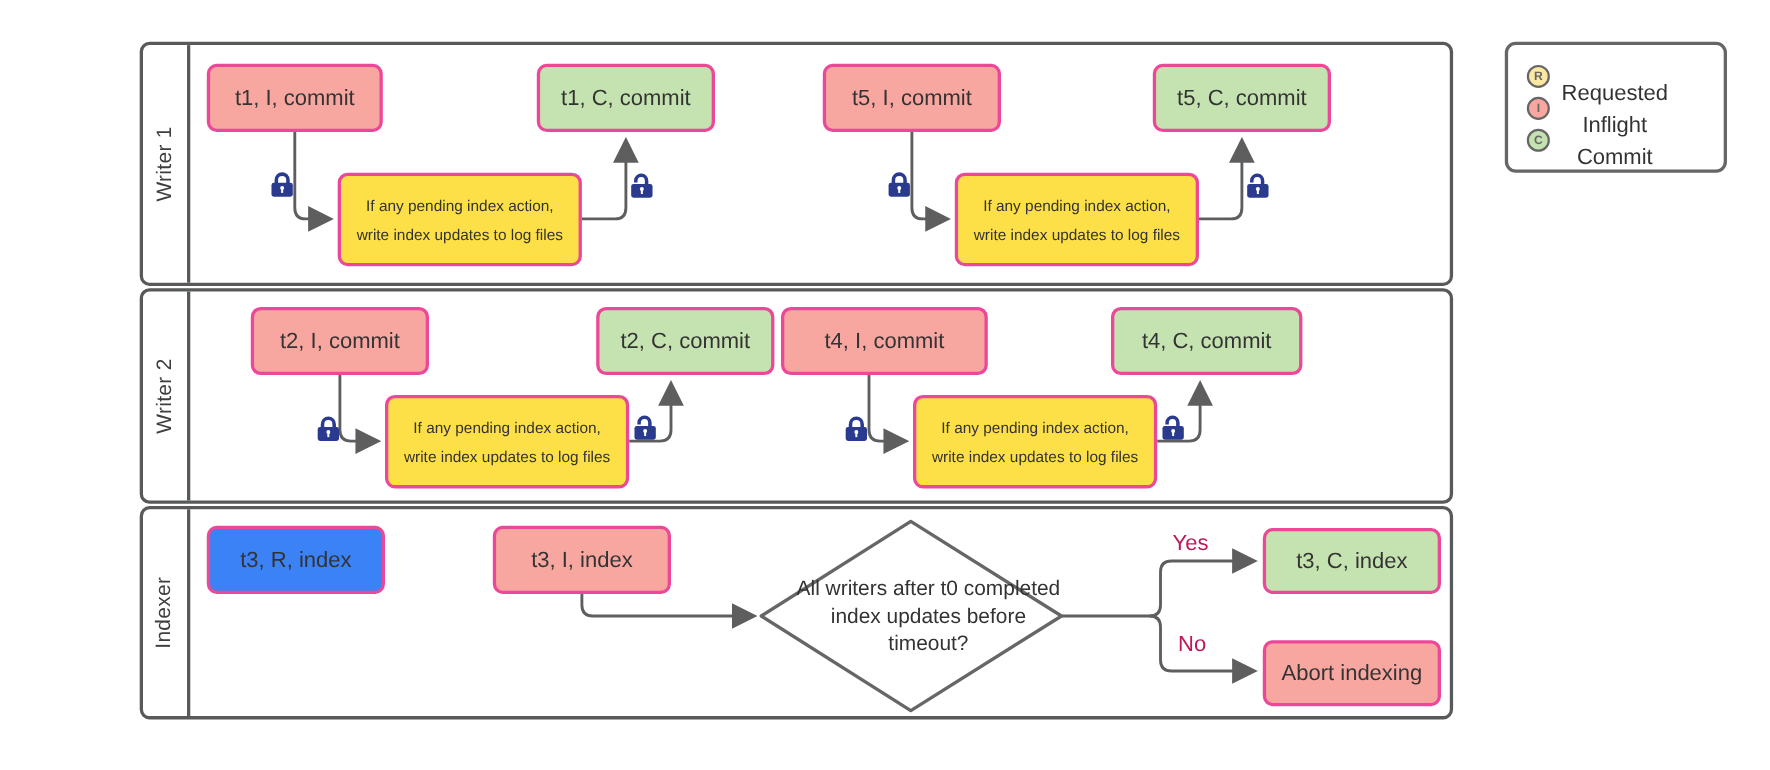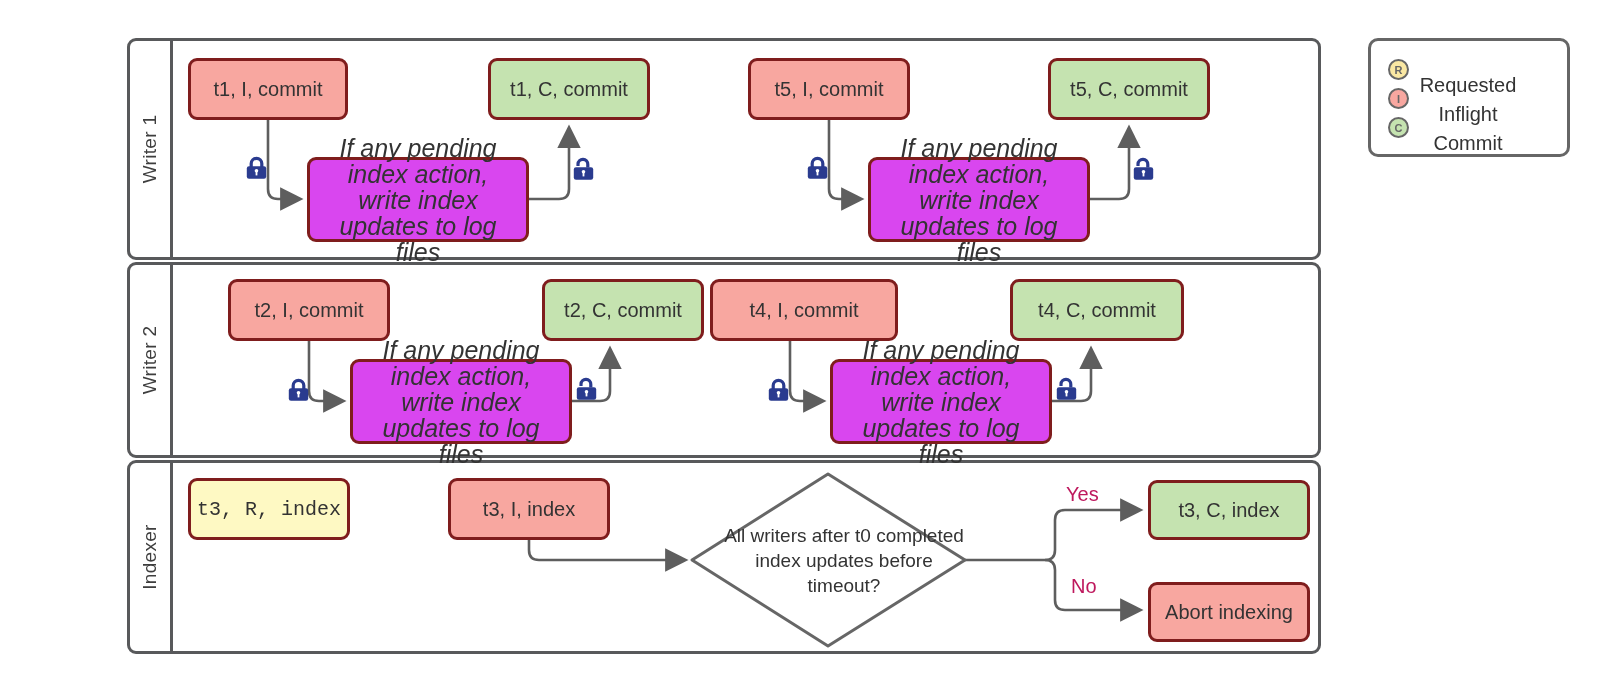--- a/index.html
+++ b/index.html
@@ -13,28 +13,28 @@
   }
   .lane-label-col{
     width:40px;border-right:3px solid #58595b;display:flex;align-items:center;justify-content:center;
     flex:none;
   }
   .lane-label{
     transform:rotate(-90deg);white-space:nowrap;font-size:19px;color:#3e3e3e;letter-spacing:.3px;
   }
   svg.overlay{position:absolute;left:0;top:0;pointer-events:none;}
   .node{
-    position:absolute;border:3px solid #7f1d1d;border-radius:9px;
+    position:absolute;border:3px solid #ec4899;border-radius:9px;
     display:flex;align-items:center;justify-content:center;text-align:center;
     font-size:20px;color:#333;box-sizing:border-box;line-height:1.25;
   }
   .inflight{background:#f8a7a0;}
   .commit{background:#c5e3b0;}
-  .requested{background:#fef9c3;font-family:Liberation Mono, monospace;}
-  .process{background:#d946ef;font-size:25px;line-height:26px;padding:0 10px;font-style:italic;}
+  .requested{background:#3b82f6;}
+  .process{background:#fde047;font-size:14px;line-height:26px;padding:0 10px;}
   .decision-text{
     position:absolute;background:transparent;border:none;text-align:center;
     font-size:19px;line-height:25px;color:#333;
     display:flex;align-items:center;justify-content:center;margin-left:16px;
   }
   .branch-label{position:absolute;font-size:20px;color:#be185d;}
   .legend{
     position:absolute;border:3px solid #666;border-radius:10px;background:#fff;
     box-sizing:border-box;padding:14px 0 0 17px;
   }

